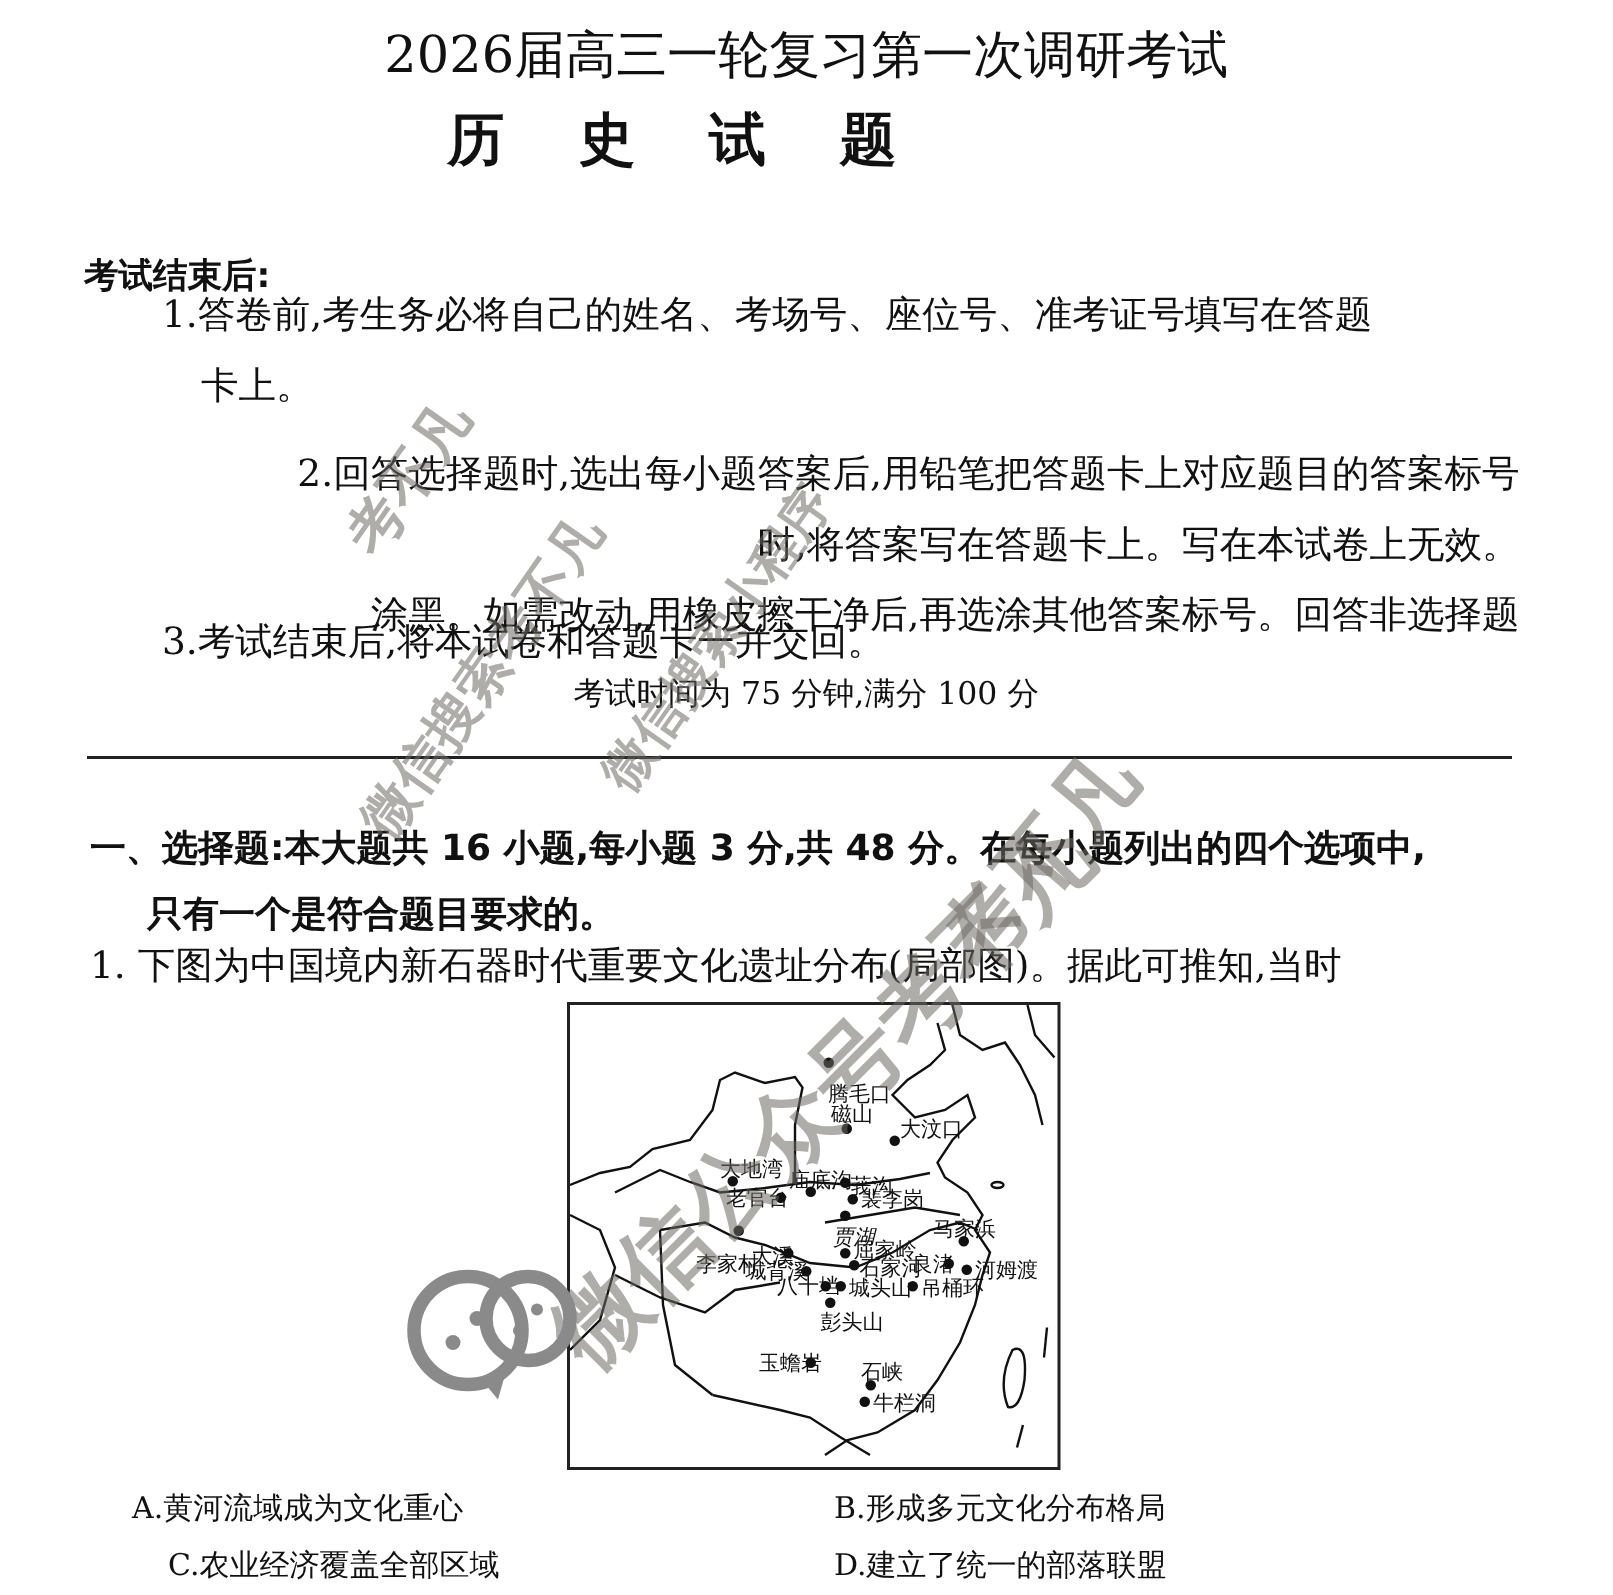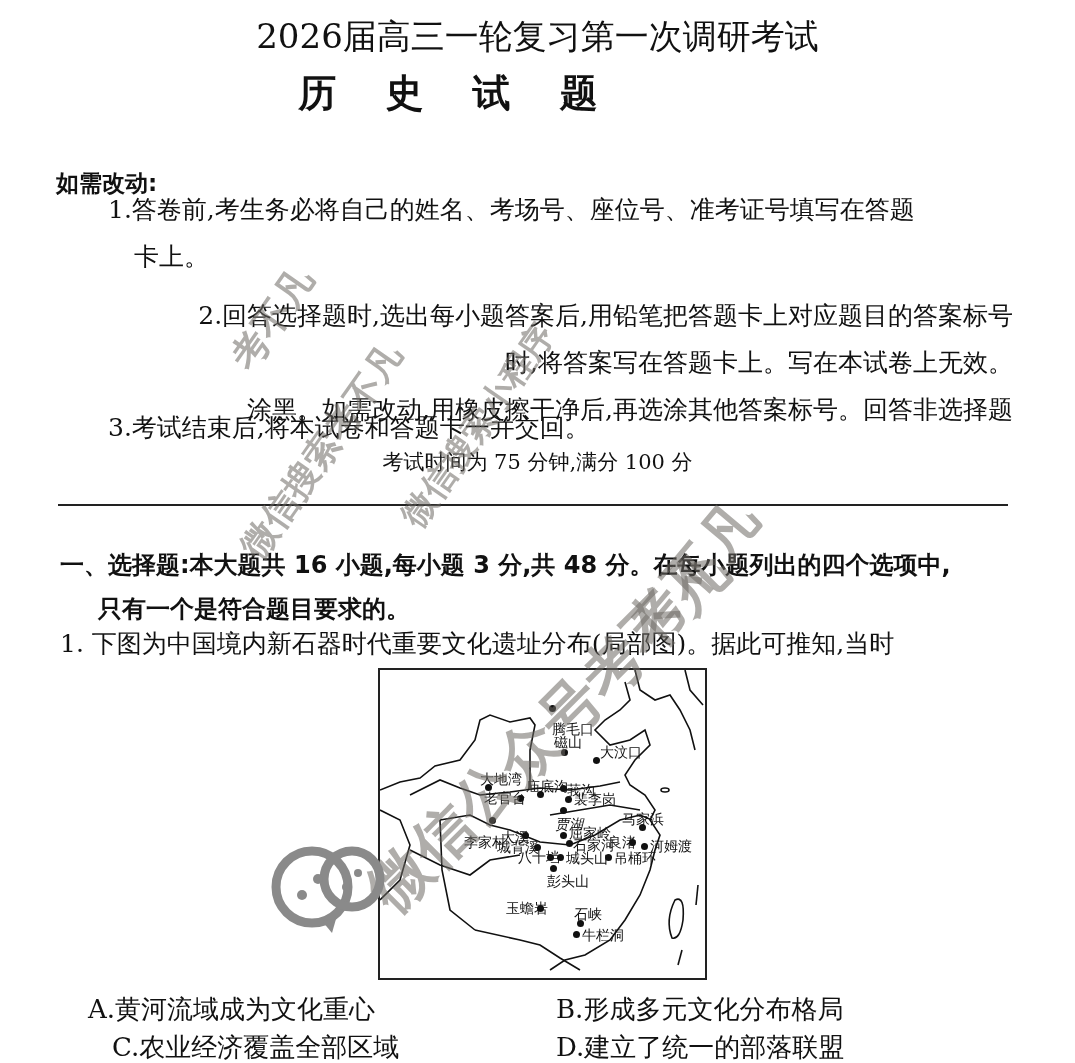--- a/index.html
+++ b/index.html
@@ -14,34 +14,34 @@
   .item { left:108px; width:905px; font-size:25px; line-height:47px; }
   .item .num { display:inline-block; }
   .item .cont { padding-left:26px; display:block; }
   .center-line { left:0; width:1075px; text-align:center; font-size:21px; top:448px; }
   .divider { left:58px; width:950px; top:504px; height:2px; background:#222; }
   .section { left:60px; top:543px; width:960px; font-size:24px; font-weight:bold; line-height:44px;
              font-family:"DejaVu Sans","Liberation Sans",sans-serif; }
   .section .indent { padding-left:38px; display:block; }
   .question { left:60px; top:627px; font-size:25px; }
   .map { left:378px; top:668px; width:325px; height:308px; border:2px solid #222; background:#fff; }
-  .opt { font-size:26px;text-align:center; }
+  .opt { font-size:20px;text-align:center; }
   .site { position:absolute; font-size:14px; font-family:"DejaVu Sans","Liberation Sans",sans-serif; color:#111; white-space:nowrap; }
   .dot { position:absolute; width:7px; height:7px; border-radius:50%; background:#111; }
   .wm { position:absolute; color:rgba(110,105,100,0.55); font-weight:bold;
         font-family:"DejaVu Sans","Liberation Sans",sans-serif; white-space:nowrap;
         transform-origin:left center; pointer-events:none; }
 </style>
 </head>
 <body>
 
 <div class="abs title1">2026届高三一轮复习第一次调研考试</div>
 <div class="abs title2">历 史 试 题</div>
 
-<div class="abs notice-head">如需改动:</div>
+<div class="abs notice-head">考试结束后:</div>
 
 <div class="abs item" style="top:186px;">
   <span class="num">1.</span><span>答卷前,考生务必将自己的姓名、考场号、座位号、准考证号填写在答题</span>
   <span class="cont">卡上。</span>
 </div>
 <div class="abs item" style="top:292px;text-align:right;">
   <span class="num">2.</span><span>回答选择题时,选出每小题答案后,用铅笔把答题卡上对应题目的答案标号</span>
   <span class="cont">时,将答案写在答题卡上。写在本试卷上无效。</span>
   <span class="cont">涂黑。如需改动,用橡皮擦干净后,再选涂其他答案标号。回答非选择题</span>
 </div>

